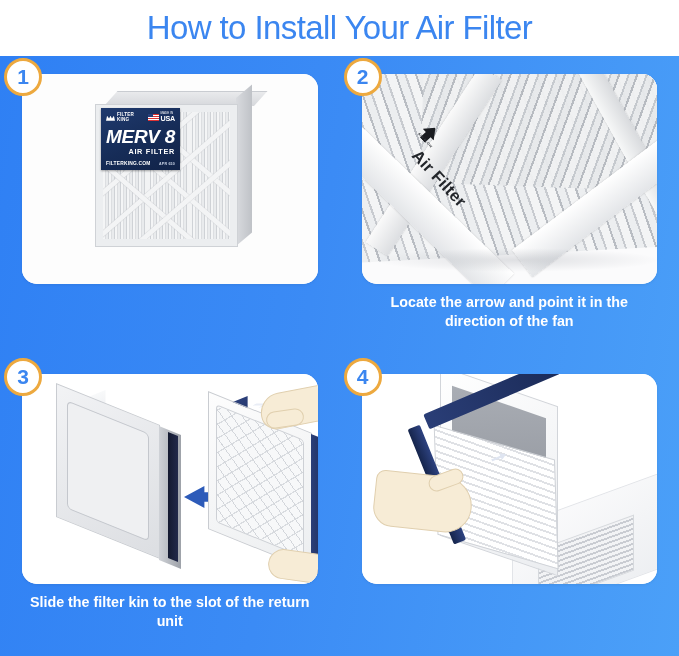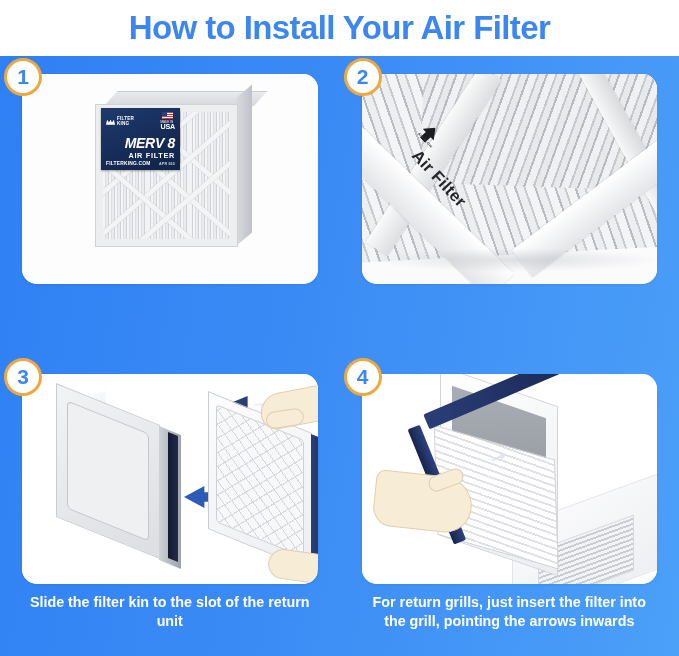--- a/index.html
+++ b/index.html
@@ -11,21 +11,21 @@
   #infographic{
     position:relative;width:679px;height:656px;
     background:#ffffff;
   }
   
   .title-band{
     position:absolute;left:0;top:0;width:679px;height:56px;
     background:#ffffff;display:flex;align-items:center;justify-content:center;
   }
   .title-text{
-    font-size:33px;font-weight:bold;color:#3b86f0;
+    font-size:33px;font-weight:normal;color:#3b86f0;
     letter-spacing:-0.6px;white-space:nowrap;
     font-family:"Liberation Sans",sans-serif;
   }
   
   .body-area{
     position:absolute;left:0;top:56px;width:679px;height:600px;
     background:linear-gradient(100deg,#2f80f4 0%,#3b8bf5 45%,#4ba0f8 100%);
   }
   
   .grid{
@@ -108,34 +108,34 @@
   .crown{width:9px;height:7px;position:relative;}
   .crown:before{
     content:"";position:absolute;left:0;top:2px;width:9px;height:5px;
     background:#ffffff;
     clip-path:polygon(0% 100%,12% 0%,34% 55%,50% 0%,66% 55%,88% 0%,100% 100%);
   }
   .lbl-brandtxt{
     color:#fff;font-size:4.6px;font-weight:bold;line-height:1.12;
     letter-spacing:.2px;
   }
-  .lbl-usa{display:flex;align-items:center;gap:1.5px;flex-direction:column;}
+  .lbl-usa{display:flex;align-items:center;gap:1.5px;}
   .flag{
     width:11px;height:7px;position:relative;overflow:hidden;
     background:repeating-linear-gradient(180deg,#d33 0 1px,#fff 1px 2px);
   }
   .flag:before{
     content:"";position:absolute;left:0;top:0;width:5px;height:3.5px;
     background:#28407d;
   }
   .lbl-usatxt{color:#fff;text-align:left;line-height:1;}
   .lbl-madein{font-size:2.9px;display:block;letter-spacing:.1px;}
   .lbl-usaword{font-size:7.2px;font-weight:bold;display:block;letter-spacing:-.2px;}
   .lbl-merv{
-    color:#fff;font-size:14px;font-weight:bold;font-style:italic;
+    color:#fff;font-size:19px;font-weight:bold;font-style:italic;
     text-align:right;margin-top:5px;letter-spacing:-.3px;line-height:1;
   }
   .lbl-air{
     color:#fff;font-size:7.3px;font-weight:bold;text-align:right;
     letter-spacing:.7px;margin-top:1px;
   }
   .lbl-bottom{
     margin-top:auto;display:flex;align-items:flex-end;justify-content:space-between;
   }
   .lbl-url{color:#fff;font-size:4.9px;font-weight:bold;letter-spacing:.2px;}
@@ -422,20 +422,21 @@
           <div class="p2-bar p2-bar-diag"></div>
           <div class="p2-bar p2-bar-diag2"></div>
           <div class="p2-bar p2-bar-left"></div>
           <div class="p2-bar p2-bar-right"></div>
           <div class="p2-arrow"></div>
           <div class="p2-airflow-lbl">AIR FLOW</div>
           <div class="p2-text">Air Filter</div>
           <div class="p2-shadow"></div>
         </div>
       </div>
+      <div class="caption">Locate the arrow and point it in the direction of the fan</div>
     </div>
 
     <div class="step">
       <div class="badge">3</div>
       <div class="card">
         <div class="p3-stage">
           <div class="p3-unit">
             <div class="p3-unit-top"></div>
             <div class="p3-unit-face">
               <div class="p3-unit-inner"></div>
@@ -473,17 +474,16 @@
           <div class="p4-filter">
             <div class="p4-f-face"></div>
             <div class="p4-f-bluebar"></div>
             <div class="p4-f-bluebar2"></div>
             <div class="p4-f-mark"></div>
           </div>
           <div class="p4-hand"></div>
           <div class="p4-hand-finger"></div>
         </div>
       </div>
-      <div class="caption">For return grills, just insert the filter into the grill, pointing the arrows inwards</div>
     </div>
 
   </div>
 </div>
 
 </body></html>

